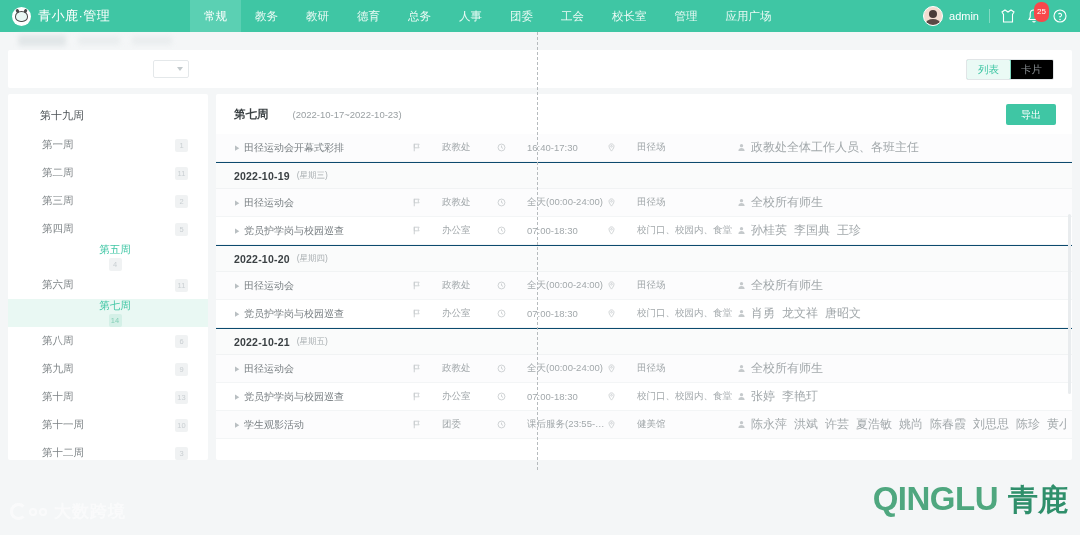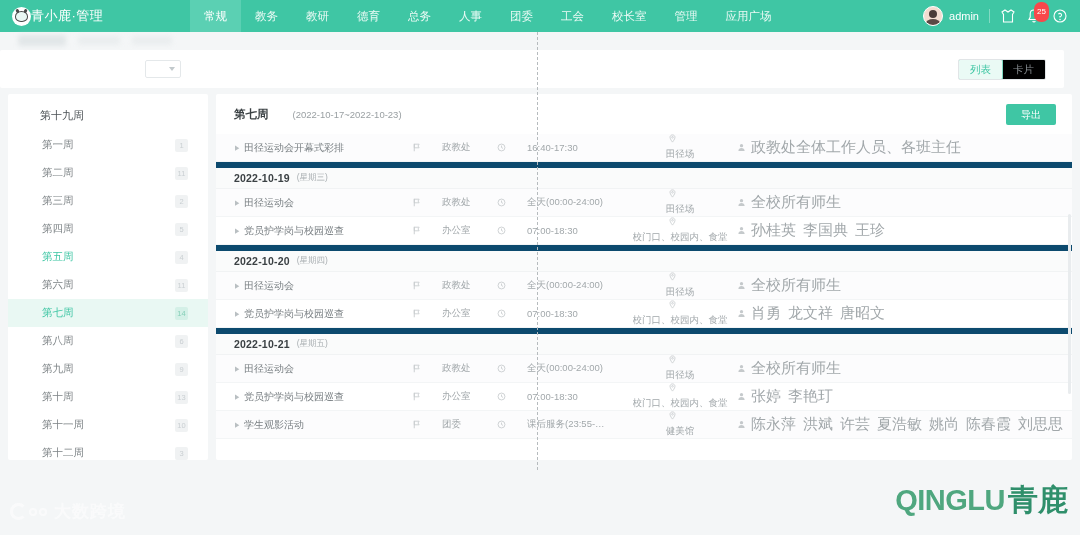--- a/index.html
+++ b/index.html
@@ -26,21 +26,21 @@
     width: 13px; height: 11px; border-radius: 50% 50% 45% 45%;
     background: #e9f7f3; border: 1.3px solid #4a4a4a; position: relative;
   }
   .brand-logo .deer:before, .brand-logo .deer:after {
     content: ""; position: absolute; top: -3px; width: 3px; height: 4px;
     background: #4a4a4a; border-radius: 2px;
   }
   .brand-logo .deer:before { left: 0px; transform: rotate(-25deg); }
   .brand-logo .deer:after { right: 0px; transform: rotate(25deg); }
   .brand-txt {
-    color: #ffffff; font-size: 13px; margin-left: 0; letter-spacing: .5px;
+    color: #ffffff; font-size: 13px; margin-left: 7px; letter-spacing: .5px;
     white-space: nowrap; font-weight: 500;
   }
   .nav-items { display: flex; align-items: stretch; height: 32px; flex: 1 1 auto; }
   .nav-item {
     color: #eafaf5; font-size: 11.5px; padding: 0 14px; height: 32px;
     display: flex; align-items: center; justify-content: center;
     white-space: nowrap; cursor: pointer;
   }
   .nav-item.active { background: #5bd0b3; color: #ffffff; }
   .nav-right { display: flex; align-items: center; padding-right: 12px; gap: 10px; flex: 0 0 auto; }
@@ -81,21 +81,21 @@
   .tab-ghost2 {
     position: absolute; left: 78px; top: 4px; width: 42px; height: 9px;
     background: #e6eaec; border-radius: 2px; filter: blur(2.6px); opacity: .7;
   }
   .tab-ghost3 {
     position: absolute; left: 132px; top: 4px; width: 40px; height: 9px;
     background: #e6eaec; border-radius: 2px; filter: blur(2.6px); opacity: .7;
   }
 
   .filterbar {
-    position: absolute; top: 50px; left: 0; width: 1064px; height: 38px;
+    position: absolute; top: 50px; left: 8px; width: 1064px; height: 38px;
     background: #ffffff; border-radius: 2px;
   }
   .filter-select {
     position: absolute; left: 145px; top: 10px; width: 36px; height: 18px;
     border: 1px solid #e4e8ea; border-radius: 2px; background: #fff;
     filter: blur(.6px);
   }
   .filter-select .chev {
     position: absolute; right: 5px; top: 6px;
     border-left: 3px solid transparent; border-right: 3px solid transparent;
@@ -120,21 +120,21 @@
     background: #ffffff; border-radius: 2px; overflow: hidden;
   }
   .sb-head {
     font-size: 11px; color: #4c5256; padding: 14px 0 8px 32px; font-weight: 500;
   }
   .sb-item {
     height: 28px; display: flex; align-items: center; justify-content: space-between;
     padding: 0 20px 0 34px; font-size: 10.5px; color: #7d8386; cursor: pointer;
     position: relative;
   }
-  .sb-item.green { color: #3fc6a4; }
+  .sb-item.green { color: #3fc6a4; flex-direction: column; }
   .sb-item.selected { background: #e9f8f3; }
   .sb-item.selected .sb-label { color: #3fc6a4; }
   .sb-chip {
     width: 13px; height: 13px; border-radius: 2px; background: #f0f2f3;
     color: #c9cfd2; font-size: 7.5px; display: flex; align-items: center;
     justify-content: center; filter: blur(.35px);
   }
   .sb-item.selected .sb-chip { background: #d4f0e7; color: #86cfb8; }
 
   
@@ -149,49 +149,49 @@
   .panel-title { font-size: 11.5px; color: #3b4144; font-weight: bold; }
   .panel-sub { font-size: 9.5px; color: #9aa0a3; margin-left: 24px; }
   .export-btn {
     position: absolute; right: 16px; top: 10px; background: #3fc6a4; color: #fff;
     font-size: 10px; padding: 4px 15px; border-radius: 2px; cursor: pointer;
     line-height: 13px;
   }
   .list { font-size: 10px; }
   .date-row {
     height: 27px; display: flex; align-items: center; padding-left: 18px;
-    background: #fafbfb; border-top: 6px solid #0c4a6e; border-bottom: 1px solid #f1f3f4;
+    background: #fafbfb; border-top: 1px solid #0c4a6e; border-bottom: 1px solid #f1f3f4;
   }
   .date-main { font-size: 10.5px; color: #3b4144; font-weight: bold; letter-spacing: .2px; }
   .date-week { font-size: 8.5px; color: #a8aeb1; margin-left: 7px; }
   .ev-row {
     height: 28px; display: flex; align-items: center; border-bottom: 1px solid #f3f5f6;
     padding-left: 18px; color: #9aa0a3;
   }
   .ev-row.alt { background: #fcfcfd; }
   .ev-arrow {
     width: 10px; color: #b9bfc2; font-size: 7px; flex: 0 0 auto;
     transform: scaleX(.8);
   }
   .ev-title { color: #7a8084; font-size: 10px; width: 168px; flex: 0 0 auto;
     white-space: nowrap; overflow: hidden; text-overflow: ellipsis; }
   .ev-cell { display: flex; align-items: center; gap: 5px; flex: 0 0 auto; }
   .ev-cell.dept { width: 85px; }
   .ev-cell.time { width: 110px; }
-  .ev-cell.place { width: 130px; flex-direction: column; }
+  .ev-cell.place { width: 130px; }
   .ev-cell.people { width: 330px; }
   .ev-cell .txt {
     font-size: 9.5px; color: #a2a8ab; white-space: nowrap; overflow: hidden;
     text-overflow: ellipsis;
     margin-left: 16px;
   }
   .ico-sm { width: 9px; height: 9px; flex: 0 0 auto; opacity: .72; }
   .ico-sm svg { display: block; }
   .people-list { display: flex; gap: 7px; overflow: hidden; white-space: nowrap; }
-  .people-list span { font-size: 15px; color: #a2a8ab; }
+  .people-list span { font-size: 12px; color: #a2a8ab; }
 
   .scroll-track {
     position: absolute; right: 1px; top: 120px; width: 3px; height: 180px;
     background: #e9ecee; border-radius: 2px;
   }
 
   
   .guide {
     position: absolute; left: 537px; top: 32px; width: 0; height: 438px;
     border-left: 1px dashed #b6bbbe;
@@ -208,24 +208,24 @@
     border-right-color: transparent;
   }
   .wm-left .wm-d { width: 8px; height: 8px; border: 2.5px solid #fff; border-radius: 50%; }
   .wm-left .wm-txt {
     color: #ffffff; font-size: 17px; font-weight: bold; letter-spacing: 1px;
   }
   .qinglu {
     position: absolute; right: 12px; bottom: 14px; display: flex; align-items: baseline;
   }
   .ql-en {
-    color: #4fa77f; font-size: 29px; font-weight: bold; letter-spacing: -.5px;
+    color: #4fa77f; font-size: 33px; font-weight: bold; letter-spacing: -.5px;
     font-family: "Liberation Sans", sans-serif;
   }
-  .ql-cn { color: #2f8f6b; font-size: 30px; font-weight: bold; margin-left: 3px; }
+  .ql-cn { color: #2f8f6b; font-size: 30px; font-weight: bold; margin-left: 10px; }
 </style>
 </head>
 <body>
 
 <div id="app">
 
   <div class="topnav">
     <div class="brand">
       <div class="brand-logo">
           <div class="deer"></div>

